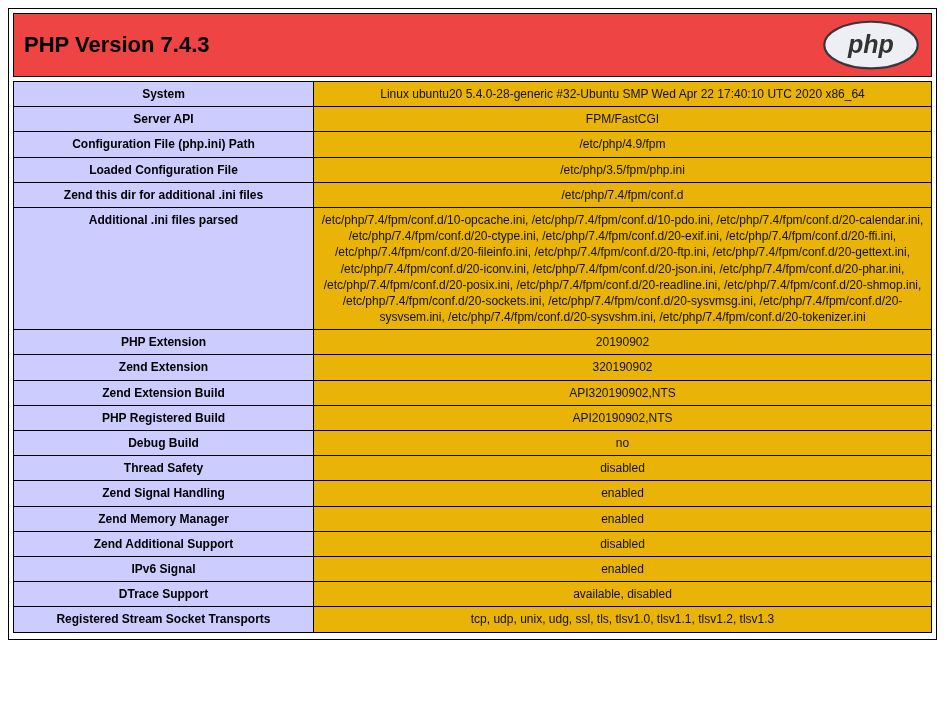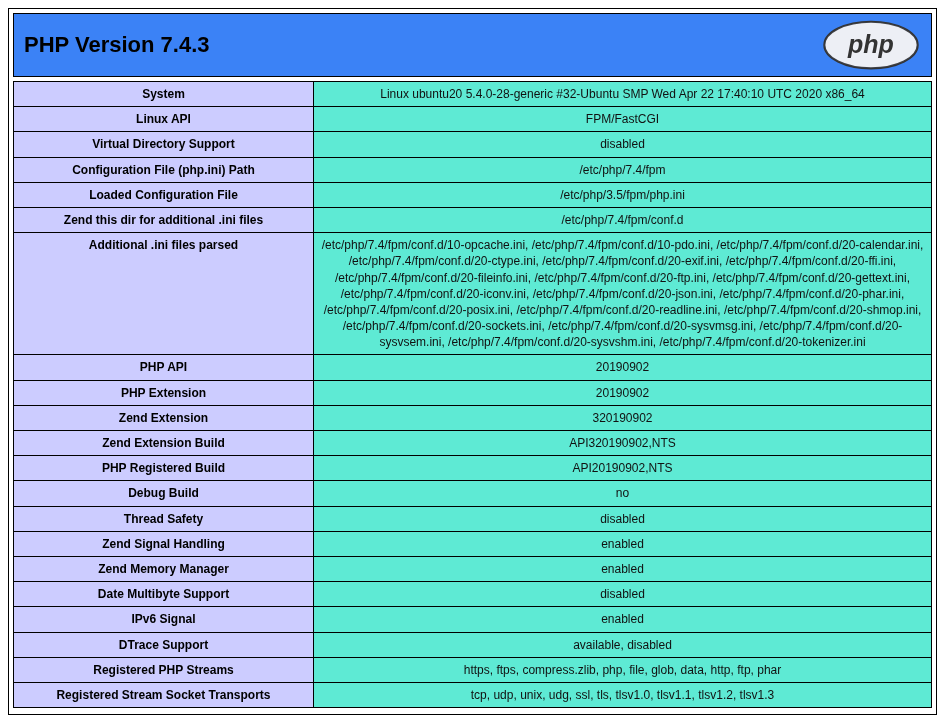--- a/index.html
+++ b/index.html
@@ -10,21 +10,21 @@
     font-family: Arial, Helvetica, sans-serif;
     font-size: 12px;
   }
   .outer {
     border: 1px solid #000;
     width: 929px;
     margin: 0 auto;
     background: #fff;
   }
   .header {
-    background: #3b82f6;
+    background: #ef4444;
     border: 1px solid #000;
     margin: 4px;
     padding: 0 10px;
     display: flex;
     align-items: center;
     justify-content: space-between;
     height: 64px;
   }
   .header h1 {
     margin: 0;
@@ -49,21 +49,21 @@
     line-height: 1.35;
     text-align: center;
   }
   td.e {
     background: #ccccff;
     font-weight: bold;
     width: 300px;
     color: #000;
   }
   td.v {
-    background: #5eead4;
+    background: #eab308;
     color: #111;
     word-break: break-word;
   }
 </style>
 </head>
 <body>
 
 <div class="outer">
   <div class="header">
     <h1>PHP Version 7.4.3</h1>
@@ -74,46 +74,38 @@
     </svg>
   </div>
 
   <table class="info">
     <tbody id="rows-body">
         <tr>
           <td class="e">System</td>
           <td class="v">Linux ubuntu20 5.4.0-28-generic #32-Ubuntu SMP Wed Apr 22 17:40:10 UTC 2020 x86_64</td>
         </tr>
         <tr>
-          <td class="e">Linux API</td>
+          <td class="e">Server API</td>
           <td class="v">FPM/FastCGI</td>
         </tr>
         <tr>
-          <td class="e">Virtual Directory Support</td>
-          <td class="v">disabled</td>
-        </tr>
-        <tr>
           <td class="e">Configuration File (php.ini) Path</td>
-          <td class="v">/etc/php/7.4/fpm</td>
+          <td class="v">/etc/php/4.9/fpm</td>
         </tr>
         <tr>
           <td class="e">Loaded Configuration File</td>
           <td class="v">/etc/php/3.5/fpm/php.ini</td>
         </tr>
         <tr>
           <td class="e">Zend this dir for additional .ini files</td>
           <td class="v">/etc/php/7.4/fpm/conf.d</td>
         </tr>
         <tr>
           <td class="e">Additional .ini files parsed</td>
           <td class="v">/etc/php/7.4/fpm/conf.d/10-opcache.ini, /etc/php/7.4/fpm/conf.d/10-pdo.ini, /etc/php/7.4/fpm/conf.d/20-calendar.ini, /etc/php/7.4/fpm/conf.d/20-ctype.ini, /etc/php/7.4/fpm/conf.d/20-exif.ini, /etc/php/7.4/fpm/conf.d/20-ffi.ini, /etc/php/7.4/fpm/conf.d/20-fileinfo.ini, /etc/php/7.4/fpm/conf.d/20-ftp.ini, /etc/php/7.4/fpm/conf.d/20-gettext.ini, /etc/php/7.4/fpm/conf.d/20-iconv.ini, /etc/php/7.4/fpm/conf.d/20-json.ini, /etc/php/7.4/fpm/conf.d/20-phar.ini, /etc/php/7.4/fpm/conf.d/20-posix.ini, /etc/php/7.4/fpm/conf.d/20-readline.ini, /etc/php/7.4/fpm/conf.d/20-shmop.ini, /etc/php/7.4/fpm/conf.d/20-sockets.ini, /etc/php/7.4/fpm/conf.d/20-sysvmsg.ini, /etc/php/7.4/fpm/conf.d/20-sysvsem.ini, /etc/php/7.4/fpm/conf.d/20-sysvshm.ini, /etc/php/7.4/fpm/conf.d/20-tokenizer.ini</td>
-        </tr>
-        <tr>
-          <td class="e">PHP API</td>
-          <td class="v">20190902</td>
         </tr>
         <tr>
           <td class="e">PHP Extension</td>
           <td class="v">20190902</td>
         </tr>
         <tr>
           <td class="e">Zend Extension</td>
           <td class="v">320190902</td>
         </tr>
         <tr>
@@ -134,34 +126,30 @@
         </tr>
         <tr>
           <td class="e">Zend Signal Handling</td>
           <td class="v">enabled</td>
         </tr>
         <tr>
           <td class="e">Zend Memory Manager</td>
           <td class="v">enabled</td>
         </tr>
         <tr>
-          <td class="e">Date Multibyte Support</td>
+          <td class="e">Zend Additional Support</td>
           <td class="v">disabled</td>
         </tr>
         <tr>
           <td class="e">IPv6 Signal</td>
           <td class="v">enabled</td>
         </tr>
         <tr>
           <td class="e">DTrace Support</td>
           <td class="v">available, disabled</td>
         </tr>
         <tr>
-          <td class="e">Registered PHP Streams</td>
-          <td class="v">https, ftps, compress.zlib, php, file, glob, data, http, ftp, phar</td>
-        </tr>
-        <tr>
           <td class="e">Registered Stream Socket Transports</td>
           <td class="v">tcp, udp, unix, udg, ssl, tls, tlsv1.0, tlsv1.1, tlsv1.2, tlsv1.3</td>
         </tr>
       </tbody>
   </table>
 </div>
 
 </body></html>

